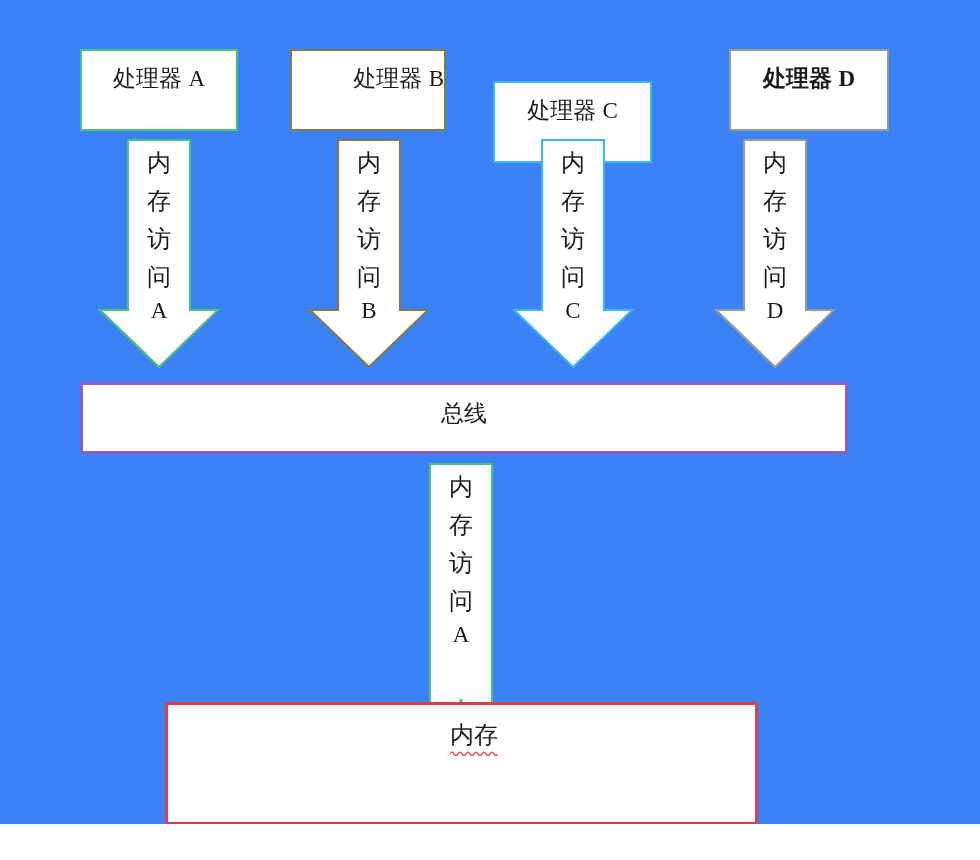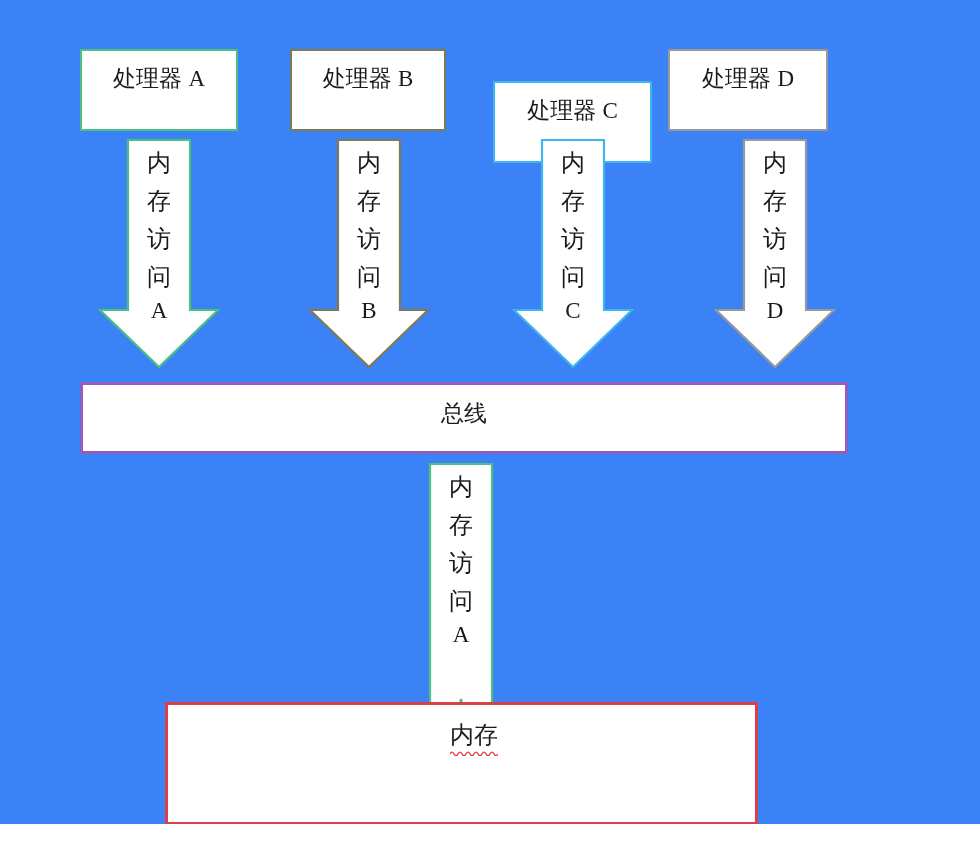--- a/index.html
+++ b/index.html
@@ -117,27 +117,27 @@
   }
 </style>
 </head>
 <body>
 
 <div id="canvas">
 
   <div class="proc-box" id="pb-0" style="left: 80px; top: 49px; width: 158px; height: 82px; border-color: rgb(76, 193, 127);">
     <span class="proc-label"><span>处理器</span> <span class="letter">A</span></span>
   </div>
-  <div class="proc-box" id="pb-1" style="left: 290px; top: 49px; width: 156px; height: 82px; border-color: rgb(126, 122, 82);">
+  <div class="proc-box" id="pb-1" style="left: 290px; top: 49px; width: 156px; height: 82px; border-color: rgb(126, 122, 82); justify-content: flex-end;">
     <span class="proc-label"><span>处理器</span> <span class="letter">B</span></span>
   </div>
   <div class="proc-box" id="pb-2" style="left: 493px; top: 49px; width: 159px; height: 82px; border-color: rgb(63, 181, 240); margin-top: 32px;">
     <span class="proc-label"><span>处理器</span> <span class="letter">C</span></span>
   </div>
-  <div class="proc-box" id="pb-3" style="left: 668px; top: 49px; width: 160px; height: 82px; border-color: rgb(153, 153, 153);">
+  <div class="proc-box" id="pb-3" style="left: 729px; top: 49px; width: 160px; height: 82px; border-color: rgb(153, 153, 153); font-weight: bold;">
     <span class="proc-label"><span>处理器</span> <span class="letter">D</span></span>
   </div>
 
   <div class="arrow" id="ar-0" style="left: 98px; top: 138px; width: 122px; height: 232px;">
       <svg width="122" height="232" viewBox="0 0 122 232">
         <path d="M 30 2 L 92 2 L 92 172 L 120 172 L 61 229 L 2 172 L 30 172 Z" fill="#ffffff" stroke="#4cc17f" stroke-width="2.2" stroke-linejoin="miter"></path>
       </svg>
       <div class="arrow-text" style="padding-top: 6px;">
         <span class="ch">内</span>
         <span class="ch">存</span>

